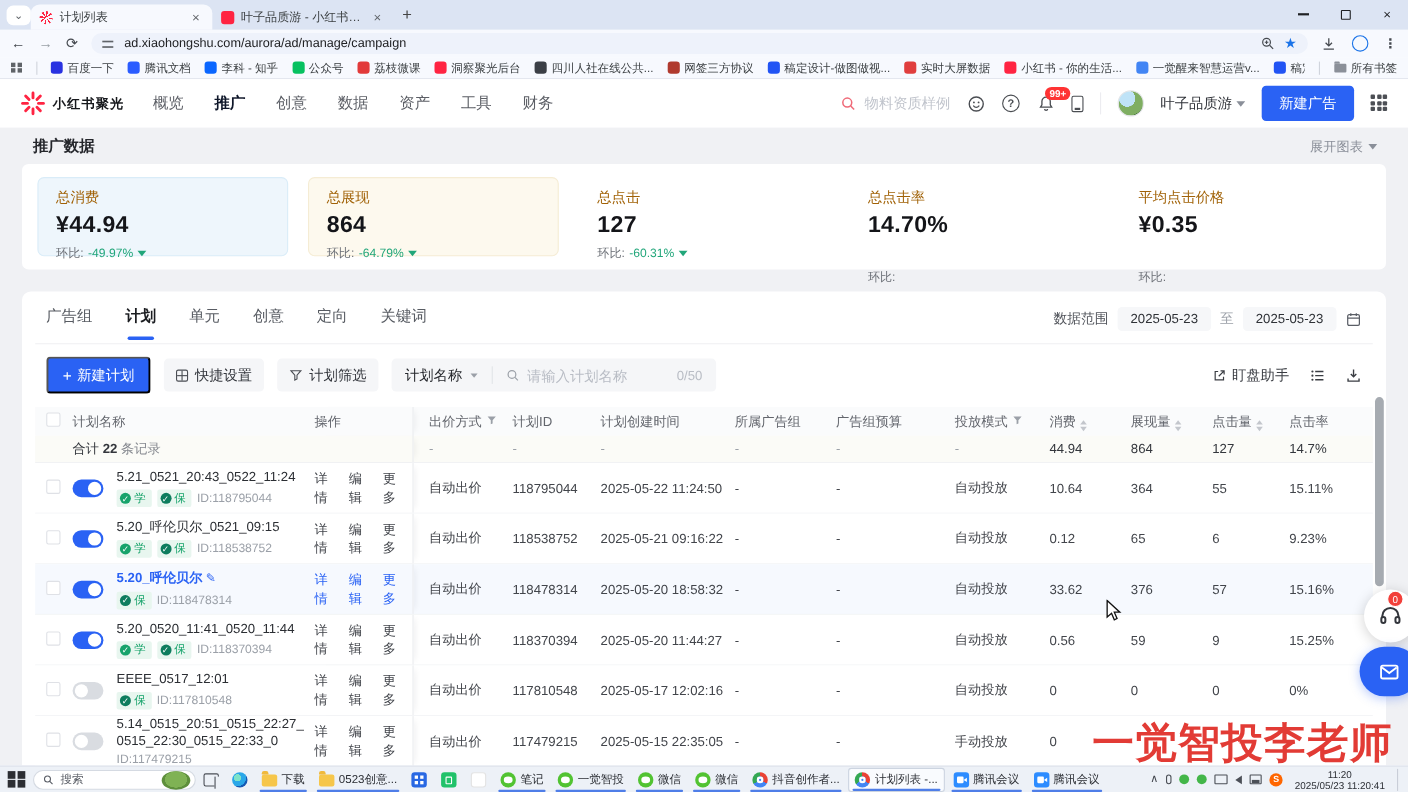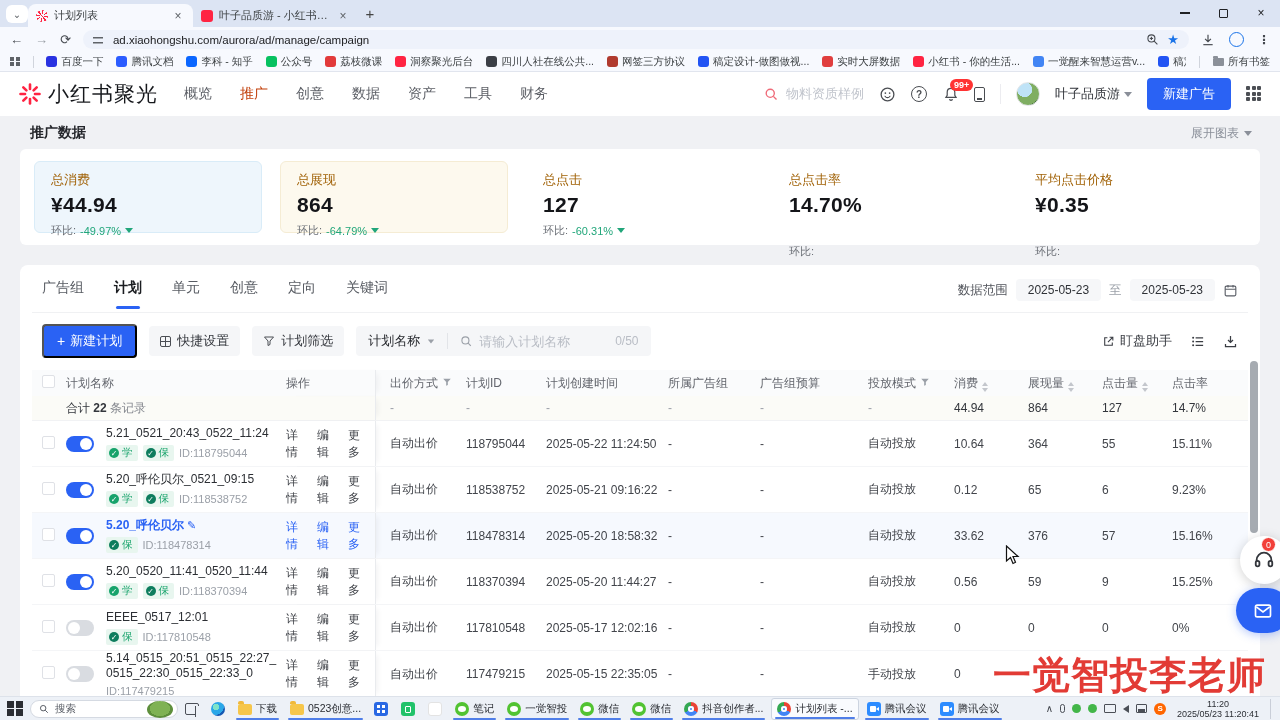--- a/index.html
+++ b/index.html
@@ -34,24 +34,24 @@
   .bmbar { height:20px; background:#f7f9fe; border-bottom:1px solid #e1e5ee; display:flex; align-items:center; padding:0 10px; gap:13px; font-size:10.5px; color:#3c4043; white-space:nowrap; overflow:hidden; }
   .bm-item { display:flex; align-items:center; gap:4px; flex:none; }
   .bm-fav { width:11px; height:11px; border-radius:3px; flex:none; }
   .bm-sep { width:1px; height:12px; background:#d0d4dc; margin-left:auto; }
   .folder-glyph { width:11px; height:8px; background:#8b9099; border-radius:1px; position:relative; }
   .folder-glyph::before { content:""; position:absolute; top:-2px; left:0; width:5px; height:2px; background:#8b9099; border-radius:1px 1px 0 0; }
 
   
   .appheader { height:44px; background:#fff; display:flex; align-items:center; padding:0 18px; }
   .logo-wrap { display:flex; align-items:center; gap:6px; }
-  .logo-text { font-size:21px; font-weight:normal; color:#16181c; letter-spacing:1px; }
+  .logo-text { font-size:12px; font-weight:bold; color:#16181c; letter-spacing:1px; }
   .mainnav { display:flex; align-items:center; margin-left:26px; gap:28px; }
   .nav-item { font-size:14px; color:#5c5f66; }
-  .nav-item.active { color:#c2410c; font-weight:normal; }
+  .nav-item.active { color:#0f172a; font-weight:bold; }
   .hdr-right { margin-left:auto; display:flex; align-items:center; gap:15px; }
   .hdr-search { display:flex; align-items:center; gap:7px; }
   .hdr-search-text { color:#c0c4cc; font-size:13px; }
   .icon16 { width:17px; height:17px; display:inline-flex; align-items:center; justify-content:center; }
   .qmark { width:16px; height:16px; border:1.4px solid #4a4d52; border-radius:50%; font-size:10px; color:#4a4d52; display:flex; align-items:center; justify-content:center; font-weight:bold; }
   .bell-wrap { position:relative; }
   .badge99 { position:absolute; top:-7px; left:8px; background:#f33; color:#fff; font-size:9px; padding:1px 4px; border-radius:8px; font-weight:bold; }
   .device-icon { width:11px; height:15px; border:1.4px solid #4a4d52; border-radius:2px; position:relative; }
   .device-icon::after { content:""; position:absolute; bottom:1px; left:2px; right:2px; height:1.5px; background:#4a4d52; }
   .hdr-divider { width:1px; height:20px; background:#ececf0; }

